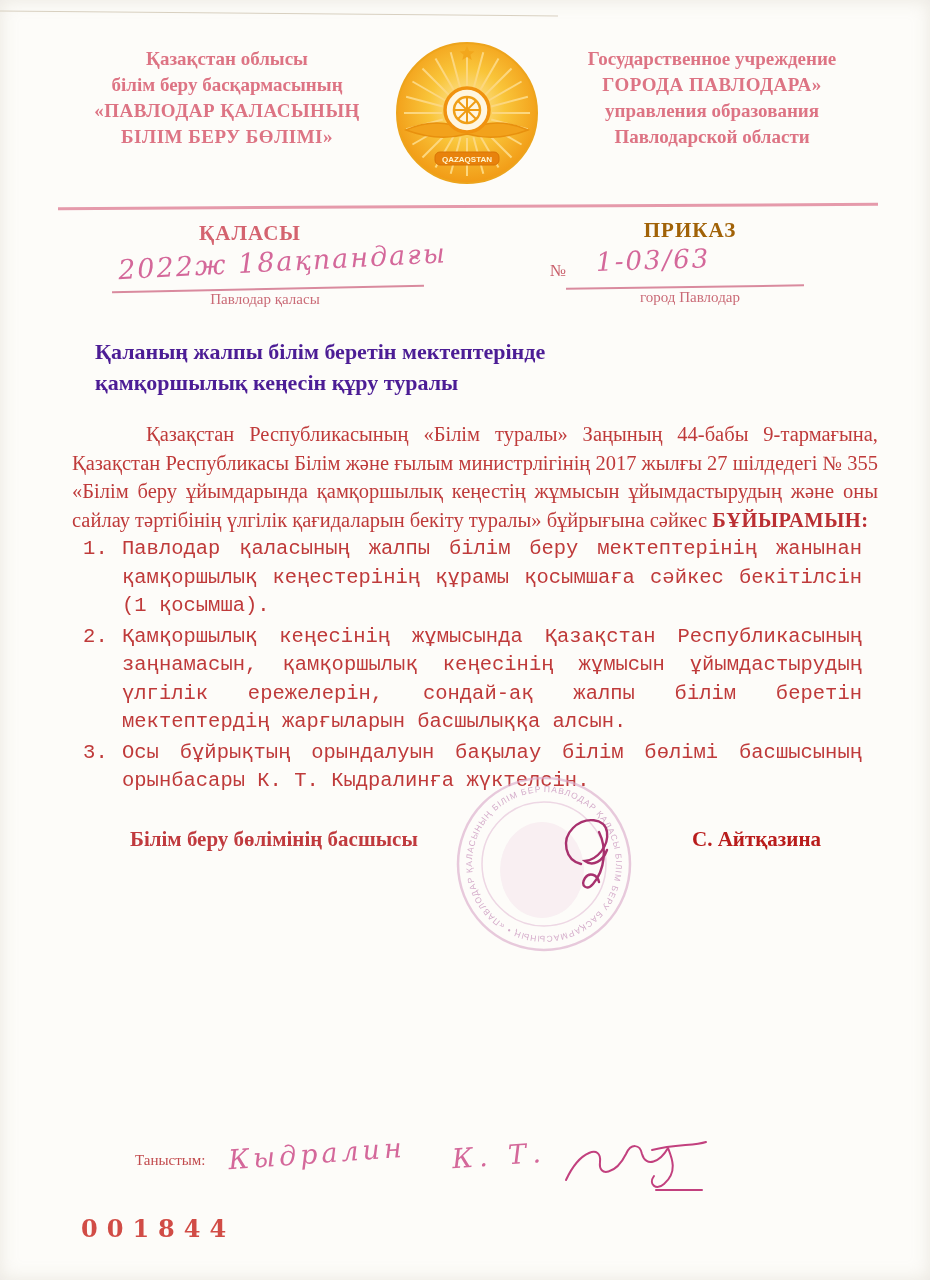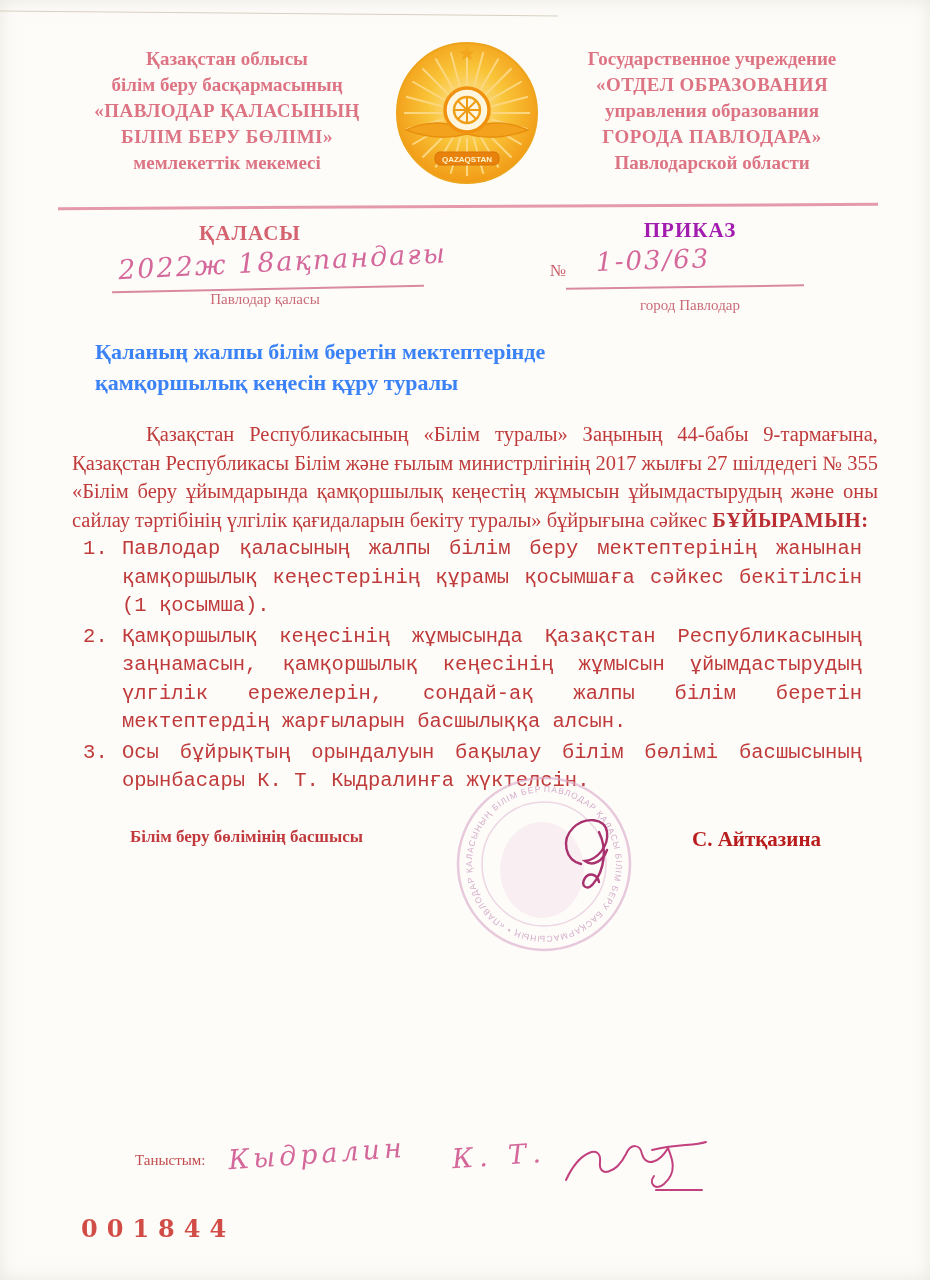--- a/index.html
+++ b/index.html
@@ -13,42 +13,42 @@
   
   .letterhead{position:absolute;top:46px;left:62px;right:48px;display:flex;justify-content:space-between;align-items:flex-start;}
   .org{width:335px;text-align:center;color:#dd7484;font-weight:bold;font-size:19px;line-height:26px;}
   .org .line{display:block;}
   .org .caps{letter-spacing:.5px;}
   .emblem-wrap{width:150px;height:152px;flex:0 0 auto;margin-top:-8px;}
   
   .rule{position:absolute;top:205px;left:58px;right:52px;height:2.5px;background:#e59aab;transform:rotate(-.3deg);}
   
   .h-kk{position:absolute;top:221px;left:60px;width:380px;text-align:center;font-weight:bold;font-size:21px;letter-spacing:1px;color:#d4636f;}
-  .h-ru{position:absolute;top:218px;left:560px;width:260px;text-align:center;font-weight:bold;font-size:21px;letter-spacing:1px;color:#a21caf;}
+  .h-ru{position:absolute;top:218px;left:560px;width:260px;text-align:center;font-weight:bold;font-size:21px;letter-spacing:1px;color:#a16207;}
   
   .hw{font-family:"DejaVu Serif",serif;font-style:italic;color:#d4689a;}
   .hw-date{position:absolute;top:246px;left:118px;width:320px;font-size:27px;transform:rotate(-3deg);letter-spacing:2px;white-space:nowrap;}
   .date-line{position:absolute;top:288px;left:112px;width:312px;height:1.5px;background:#d98a9e;transform:rotate(-1.2deg);}
   .place-kk{position:absolute;top:291px;left:150px;width:230px;text-align:center;font-size:15px;color:#ca6b77;}
   .no-sign{position:absolute;top:261px;left:550px;font-size:17px;color:#c9606c;}
   .hw-no{position:absolute;top:245px;left:596px;font-size:26px;transform:rotate(-2deg);letter-spacing:2px;white-space:nowrap;}
   .no-line{position:absolute;top:286px;left:566px;width:238px;height:1.5px;background:#d98a9e;transform:rotate(-.8deg);}
-  .place-ru{position:absolute;top:297px;left:600px;width:180px;text-align:center;font-size:15px;color:#ca6b77;}
-  
-  .doc-title{position:absolute;top:336px;left:95px;width:540px;font-weight:bold;font-size:22px;line-height:31px;color:#3b82f6;}
+  .place-ru{position:absolute;top:289px;left:600px;width:180px;text-align:center;font-size:15px;color:#ca6b77;}
+  
+  .doc-title{position:absolute;top:336px;left:95px;width:540px;font-weight:bold;font-size:22px;line-height:31px;color:#4c1d95;}
   .doc-title .line{display:block;}
   
   .body-text{position:absolute;top:420px;left:72px;right:52px;color:#bf3a3a;font-size:20.5px;line-height:28.5px;text-align:justify;}
   .body-text p{margin:0;text-indent:74px;}
   .order-word{font-weight:bold;letter-spacing:.5px;color:#ba2f33;}
   .body-text ol{margin:1px 0 0 0;padding-left:48px;}
   .body-text li{margin:0 16px 2px 0;padding-left:2px;font-family:Liberation Mono, monospace;}
   .body-text li::marker{color:#bf3a3a;}
   
-  .sig-label{position:absolute;top:827px;left:130px;font-weight:bold;font-size:17px;color:#c03a3e;}
+  .sig-label{position:absolute;top:827px;left:130px;font-weight:bold;font-size:21px;color:#c03a3e;}
   .sig-name{position:absolute;top:827px;left:660px;font-weight:bold;font-size:21px;color:#b91c1c;margin-left:32px;}
   .stamp{position:absolute;top:770px;left:450px;width:188px;height:188px;opacity:.85;}
   .monogram{position:absolute;top:804px;left:549px;width:78px;height:92px;}
   
   .acq-label{position:absolute;top:1152px;left:135px;font-size:15px;color:#c24b4e;}
   .hw-name{position:absolute;top:1138px;left:228px;font-size:27px;transform:rotate(-4deg);letter-spacing:4px;white-space:nowrap;}
   .hw-initials{position:absolute;top:1140px;left:452px;font-size:27px;transform:rotate(-4deg);letter-spacing:6px;white-space:nowrap;}
   .flourish{position:absolute;top:1128px;left:556px;width:170px;height:80px;}
   
   .doc-number{position:absolute;top:1214px;left:42px;font-family:"DejaVu Serif",serif;font-size:24px;letter-spacing:9px;color:#cd3a33;font-weight:bold;opacity:.9;margin-left:39px;}
@@ -58,21 +58,20 @@
 
 <div class="page">
   <div class="scan-edge-top"></div>
 
   <div class="letterhead">
     <div class="org">
       <span class="line">Қазақстан облысы</span>
       <span class="line">білім беру басқармасының</span>
       <span class="line caps">«ПАВЛОДАР ҚАЛАСЫНЫҢ</span>
       <span class="line caps">БІЛІМ БЕРУ БӨЛІМІ»</span>
-      <span class="line">мемлекеттік мекемесі</span>
     </div>
 
     <div class="emblem-wrap">
       <svg viewBox="0 0 150 150" width="150" height="150">
         <defs>
           <radialGradient id="gold" cx="50%" cy="45%" r="60%">
             <stop offset="0%" stop-color="#fde9a8"></stop>
             <stop offset="45%" stop-color="#f9c53a"></stop>
             <stop offset="100%" stop-color="#f0930f"></stop>
           </radialGradient>
@@ -114,23 +113,22 @@
           <line x1="66" y1="63" x2="84" y2="81"></line>
           <line x1="84" y1="63" x2="66" y2="81"></line>
         </g>
         <rect x="43" y="114" width="64" height="13" rx="5" fill="#e8820c" stroke="#d97406" stroke-width="1"></rect>
         <text x="75" y="124" text-anchor="middle" font-size="8" font-family="Liberation Sans, sans-serif" font-weight="bold" fill="#fff6cf">QAZAQSTAN</text>
       </svg>
     </div>
 
     <div class="org" style="width:345px;">
       <span class="line">Государственное учреждение</span>
-      <span class="line caps">«ОТДЕЛ ОБРАЗОВАНИЯ</span>
+      <span class="line caps">ГОРОДА ПАВЛОДАРА»</span>
       <span class="line">управления образования</span>
-      <span class="line caps">ГОРОДА ПАВЛОДАРА»</span>
       <span class="line">Павлодарской области</span>
     </div>
   </div>
 
   <div class="rule"></div>
 
   <div class="h-kk">ҚАЛАСЫ</div>
   <div class="h-ru">ПРИКАЗ</div>
 
   <div class="hw hw-date">2022ж 18ақпандағы</div>

